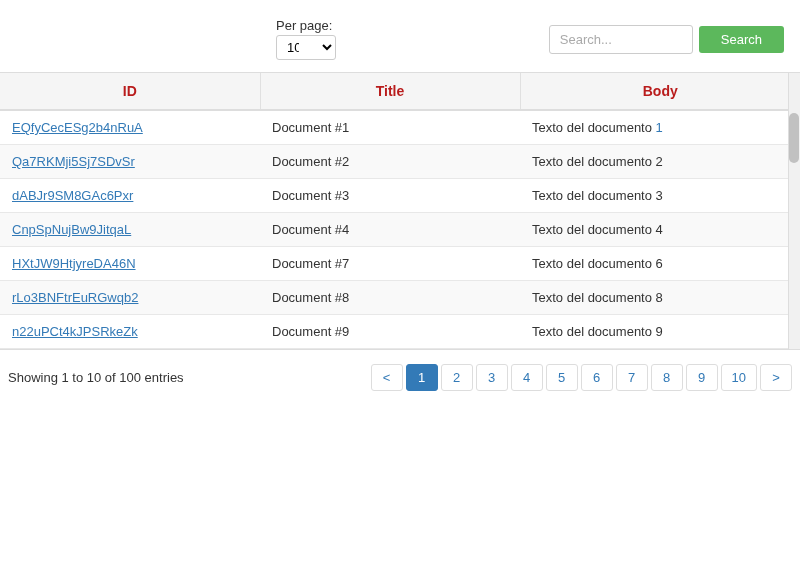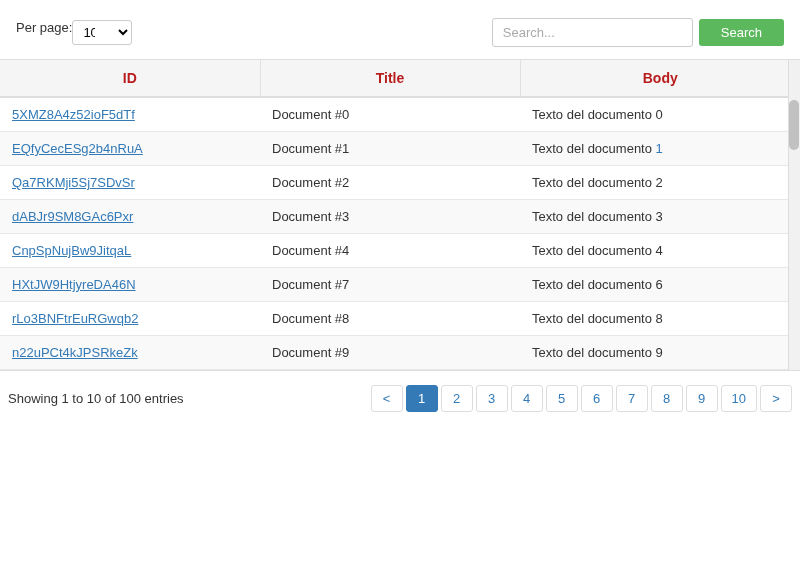--- a/index.html
+++ b/index.html
@@ -14,22 +14,23 @@
     .top-controls {
       display: flex;
       justify-content: space-between;
       align-items: center;
       padding: 8px 16px 8px 16px;
       margin-bottom: 4px;
     }
 
     .per-page-section {
       display: flex;
-      flex-direction: row;
+      flex-direction: column;
       align-items: flex-start;
+      margin-left: 260px;
     }
 
     .per-page-label {
       font-size: 13px;
       color: #333;
       margin-bottom: 2px;
     }
 
     .per-page-select {
       border: 1px solid #ccc;
@@ -46,21 +47,21 @@
       display: flex;
       align-items: center;
       gap: 6px;
     }
 
     .search-input {
       border: 1px solid #ccc;
       border-radius: 3px;
       padding: 6px 10px;
       font-size: 13px;
-      width: 201px;
+      width: 144px;
       outline: none;
       color: #999;
     }
 
     .search-input::placeholder {
       color: #aaa;
     }
 
     .search-button {
       background: #5cb85c;
@@ -212,25 +213,20 @@
 <div class="table-container">
   <table>
     <thead>
       <tr>
         <th style="width:260px">ID</th>
         <th style="width:260px">Title</th>
         <th>Body</th>
       </tr>
     </thead>
     <tbody id="table-body">
-    <tr>
-          <td class="id-cell"><a href="#">5XMZ8A4z52ioF5dTf</a></td>
-          <td>Document #0</td>
-          <td>Texto del documento 0</td>
-        </tr>
         <tr>
           <td class="id-cell"><a href="#">EQfyCecESg2b4nRuA</a></td>
           <td>Document #1</td>
           <td>Texto del documento <span style="color:#337ab7">1</span></td>
         </tr>
         <tr>
           <td class="id-cell"><a href="#">Qa7RKMji5Sj7SDvSr</a></td>
           <td>Document #2</td>
           <td>Texto del documento 2</td>
         </tr>

